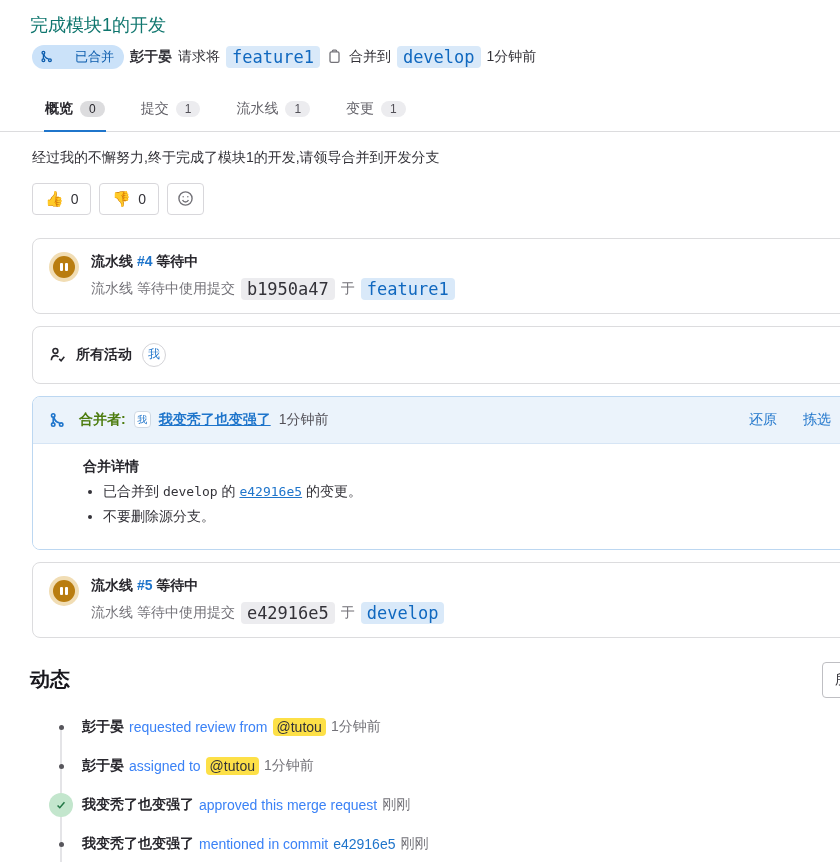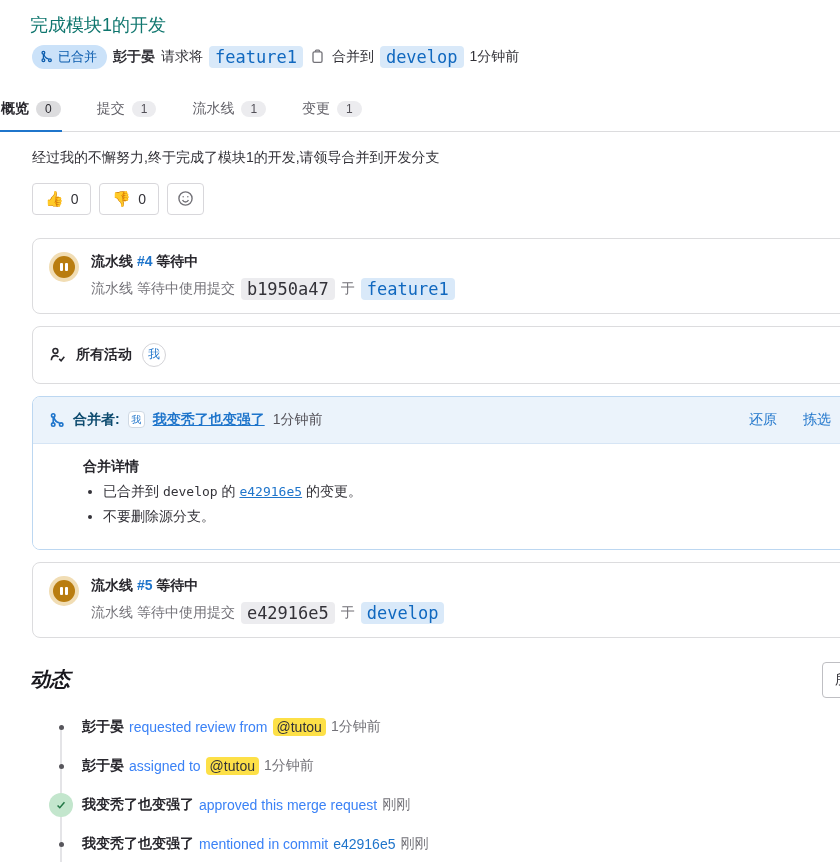--- a/index.html
+++ b/index.html
@@ -7,30 +7,30 @@
   body {
     width:840px; height:862px; overflow:hidden; background:#fff;
     font-family:"Liberation Sans","DejaVu Sans",sans-serif;
     font-size:14px; color:#333238;
   }
   svg { display:block; }
 
   .page-title { margin:14px 32px 8px 30px; font-size:18px; font-weight:400; color:#0f766e; line-height:1.25; }
 
   .byline { margin:0 32px; display:flex; align-items:center; gap:6px; flex-wrap:nowrap; }
-  .badge-merged { display:inline-flex; align-items:center; gap:5px; background:#cbe2f9; color:#0b5cad;
+  .badge-merged { display:inline-flex; align-items:center; gap:22px; background:#cbe2f9; color:#0b5cad;
     border-radius:12px; padding:3px 10px 3px 8px; font-size:13px; font-weight:400; }
   .author-name { font-weight:700; }
   .code-chip { font-family:"DejaVu Sans Mono","Liberation Mono",monospace; font-size:17px;
     padding:1px 6px; border-radius:4px; }
   .chip-blue { background:#d9e9f9; color:#1068bf; }
   .chip-gray { background:#ececef; color:#333238; }
   .copy-icon { color:#737278; margin:0 1px; }
 
-  .tabs { margin-top:18px; border-bottom:1px solid #dcdcde; display:flex; gap:34px; }
+  .tabs { margin-top:18px; border-bottom:1px solid #dcdcde; padding-left:44px; display:flex; gap:34px; }
   .tab { display:flex; align-items:center; gap:7px; padding:13px 1px 12px; color:#626168; cursor:pointer;
     border-bottom:2px solid transparent; margin-bottom:-1px; }
   .tab.active { color:#28272d; font-weight:700; border-bottom-color:#1f75cb; }
   .tab-count { background:#ececef; color:#535158; border-radius:10px; padding:1px 9px; font-size:12px; font-weight:400; }
   .tab.active .tab-count { background:#dcdcde; color:#28272d; }
 
   .description { margin:17px 32px 0; color:#333238; }
 
   .awards { margin:16px 32px 0; display:flex; gap:8px; }
   .award-btn { display:inline-flex; align-items:center; gap:7px; height:32px; padding:0 12px;
@@ -54,37 +54,37 @@
   .approval-row { padding:16px; display:flex; align-items:center; gap:10px; }
   .approval-icon { color:#28272d; flex:none; }
   .approval-text { font-weight:700; color:#28272d; }
   .avatar-circle { width:24px; height:24px; border-radius:50%; border:1px solid #d4d4d8; color:#1f75cb;
     display:flex; align-items:center; justify-content:center; font-size:12px; background:#fff; cursor:pointer; }
 
   .merged-box { margin:12px -8px 12px 32px; border:1px solid #bcd7f1; border-radius:8px; overflow:hidden; }
   .merged-header { background:#ebf3fb; padding:14px 16px; display:flex; align-items:center; gap:8px;
     border-bottom:1px solid #d6e5f5; }
   .merge-icon-blue { color:#1f75cb; flex:none; }
-  .merged-by-label { font-weight:700; color:#0c4a6e; }
+  .merged-by-label { font-weight:700; color:#4d7c0f; margin-left:6px; }
   .avatar-mini { width:17px; height:17px; border-radius:4px; background:#fff; border:1px solid #cfd9e4;
     color:#1f75cb; font-size:10px; display:flex; align-items:center; justify-content:center; cursor:pointer; }
   .merger-link { color:#1f75cb; font-weight:700; text-decoration:underline; cursor:pointer; }
   .merged-time { color:#535158; }
   .merged-actions { margin-left:auto; display:flex; gap:26px; }
   .action-link { color:#1f75cb; text-decoration:none; cursor:pointer; }
   .merged-body { padding:14px 16px 16px 50px; background:#fff; }
   .merged-details-title { font-weight:700; color:#28272d; margin-bottom:6px; }
   .merged-body ul { margin:0; padding-left:20px; }
   .merged-body li { margin:7px 0; color:#333238; }
   .mono-plain { font-family:"DejaVu Sans Mono","Liberation Mono",monospace; font-size:13px; }
   .commit-link { font-family:"DejaVu Sans Mono","Liberation Mono",monospace; font-size:13px;
     color:#1f75cb; text-decoration:underline; cursor:pointer; }
 
   .activity-heading-row { margin:24px 0 0 30px; display:flex; align-items:center; justify-content:space-between; }
-  .activity-heading { font-size:20px; font-weight:700; color:#18171d; margin:0;font-style:italic; }
+  .activity-heading { font-size:20px; font-weight:700; color:#18171d; margin:0; }
   .filter-btn { border:1px solid #bfbfc3; border-radius:4px; background:#fff; padding:8px 12px;
     font-size:14px; color:#333238; white-space:nowrap; margin-right:-64px; cursor:pointer; }
 
   .timeline { margin:10px 0 0 32px; position:relative; }
   .timeline::before { content:""; position:absolute; left:28px; top:20px; bottom:12px; width:2px; background:#e4e4e7; }
   .t-item { display:flex; align-items:center; height:39px; position:relative; }
   .t-marker { width:24px; height:24px; margin-left:17px; margin-right:9px; display:flex;
     align-items:center; justify-content:center; flex:none; position:relative; z-index:1; }
   .t-dot { width:5px; height:5px; border-radius:50%; background:#57565c; }
   .t-circle { width:24px; height:24px; border-radius:50%; display:flex; align-items:center; justify-content:center; }

